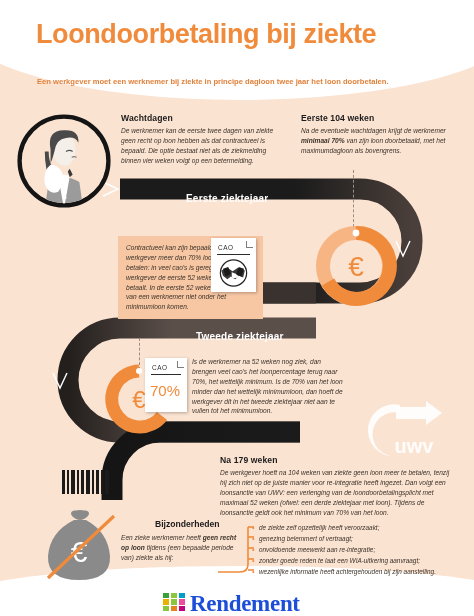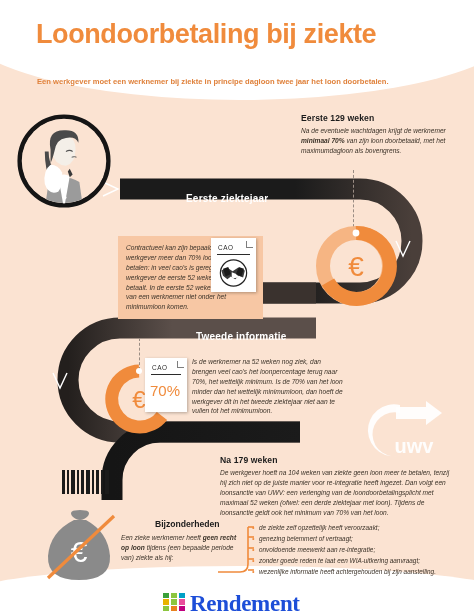--- a/index.html
+++ b/index.html
@@ -197,21 +197,21 @@
 
     <polyline points="103,182 118,189 103,196" fill="none" stroke="#ffffff" stroke-width="1.4"></polyline>
     <polyline points="396,241 411,248 396,255" fill="none" stroke="#ffffff" stroke-width="1.4" transform="rotate(90 403 248)"></polyline>
     <polyline points="240,286 255,293 240,300" fill="none" stroke="#ffffff" stroke-width="1.4" transform="rotate(180 247 293)"></polyline>
     <polyline points="53,373 68,380 53,387" fill="none" stroke="#ffffff" stroke-width="1.4" transform="rotate(90 60 380)"></polyline>
 
     <path d="M 120,293 L 120,328" fill="none" stroke="#2b2523" stroke-width="0"></path>
   </svg>
 
   <div class="banner-label" id="lbl-eerste">Eerste ziektejaar</div>
-  <div class="banner-label" id="lbl-tweede">Tweede informatie</div>
+  <div class="banner-label" id="lbl-tweede">Tweede ziektejaar</div>
 
   <svg class="person" viewBox="0 0 100 100">
     <circle cx="50" cy="50" r="46" fill="none" stroke="#151515" stroke-width="5"></circle>
     <clipPath id="pclip">
         <circle cx="50" cy="50" r="44"></circle>
       </clipPath>
     <g clip-path="url(#pclip)">
       <rect x="0" y="0" width="100" height="100" fill="#fbe3d2"></rect>
 
       <path d="M30 100 L34 72 Q50 62 66 72 L70 100 Z" fill="#9b9b9b"></path>
@@ -226,23 +226,27 @@
 
       <path d="M52 40 q4 -2 7 0" stroke="#555" stroke-width="1.2" fill="none"></path>
       <path d="M58 46 q3 -1 5 0" stroke="#555" stroke-width="1" fill="none"></path>
 
       <circle cx="49" cy="78" r="1.6" fill="#ffffff"></circle>
       <circle cx="51" cy="88" r="1.6" fill="#ffffff"></circle>
       <path d="M56 58 l3 6 -3 3 -2 -6 z" fill="#3a3a3a"></path>
     </g>
   </svg>
 
+  <div class="block" id="block-wachtdagen">
+    <h3>Wachtdagen</h3>
+    <p>De werknemer kan de eerste twee dagen van ziekte geen recht op loon hebben als dat contractueel is bepaald. Die optie bestaat niet als de ziekmelding binnen vier weken volgt op een betermelding.</p>
+  </div>
 
   <div class="block" id="block-eerste104">
-    <h3>Eerste 129 weken</h3>
+    <h3>Eerste 104 weken</h3>
     <p><span>Na de eventuele wachtdagen krijgt de werknemer </span><b>minimaal 70%</b><span> van zijn loon doorbetaald, met het maximum­dagloon als bovengrens.</span></p>
   </div>
 
   <div class="callout" id="callout-eerste">Contractueel kan zijn bepaald dat de werkgever meer dan 70% loon moet betalen: in veel cao's is geregeld dat de werkgever de eerste 52 weken 100% loon betaalt. In de eerste 52 weken mag het loon van een werknemer niet onder het minimumloon komen.</div>
 
   <div class="cao-card" id="cao-card-1">
     <div class="cao-word">CAO</div>
     <div class="cao-rule"></div>
     <div class="fold"></div>
     <svg class="handshake" viewBox="0 0 40 34">

